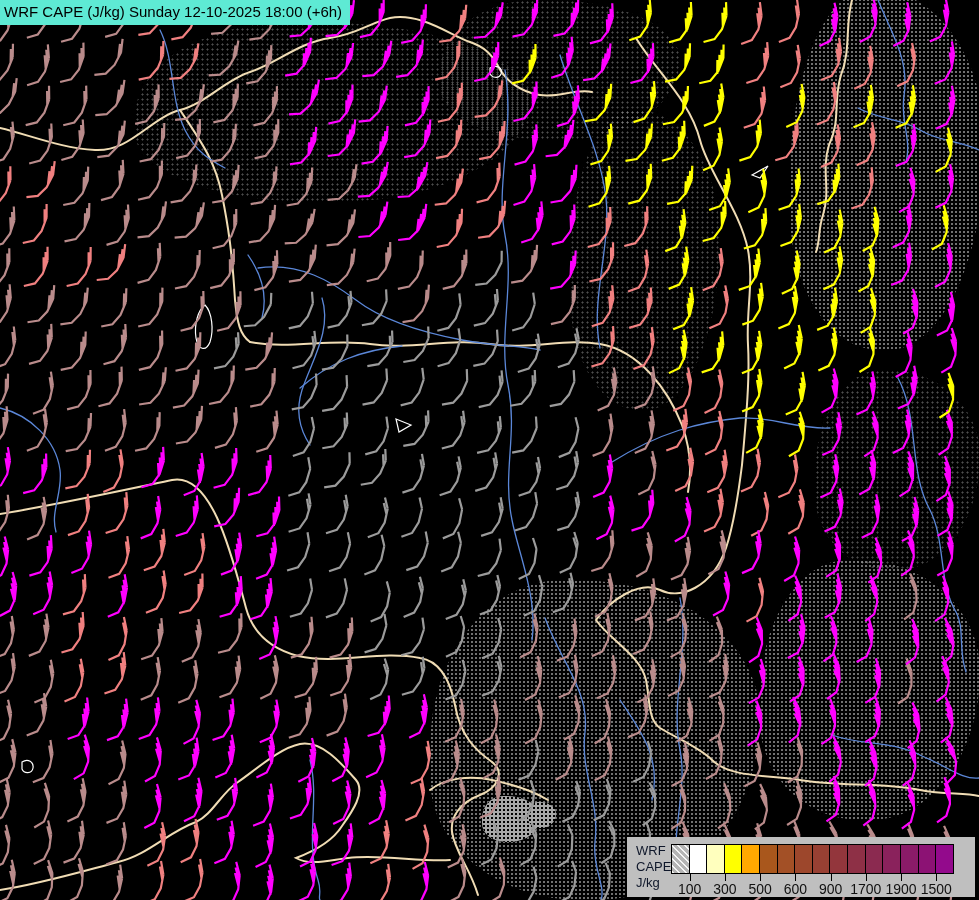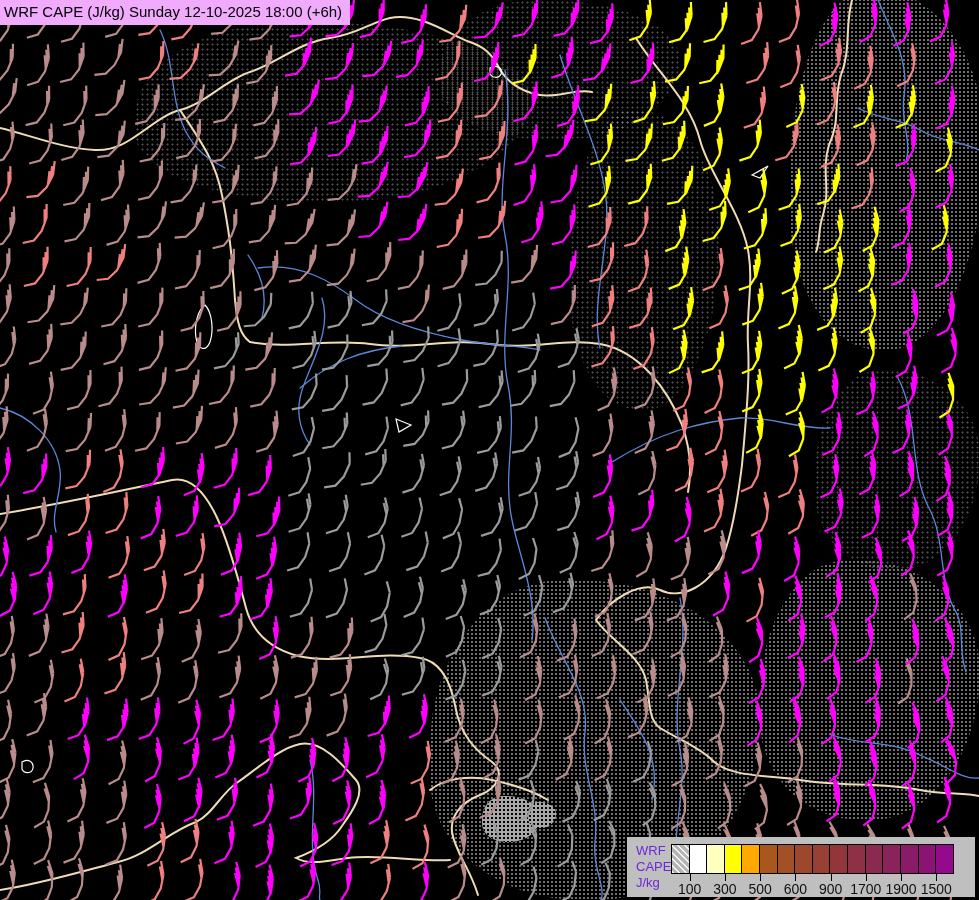--- a/index.html
+++ b/index.html
@@ -9,28 +9,28 @@
   .stipple{position:absolute;
     background-image:radial-gradient(circle, rgba(165,165,165,.95) .9px, transparent 1.15px);
     background-size:5px 5px;opacity:.5;border-radius:42% 58% 52% 48% / 55% 45% 60% 40%;}
   .stipple.dense{background-size:4px 4px;opacity:.72;}
   
   .city{position:absolute;background-color:#a8a8a8;
     background-image:radial-gradient(circle,#000 1.1px, transparent 1.3px);
     background-size:4px 4px;border-radius:38% 62% 55% 45% / 52% 48% 58% 42%;}
   #map-svg{position:absolute;left:0;top:0;z-index:2;}
   
-  #title-box{position:absolute;left:0;top:0;z-index:5;background:#f0abfc;
+  #title-box{position:absolute;left:0;top:0;z-index:5;background:#5eead4;
     padding:2px 8px 4px 4px;line-height:19px;font-size:15px;white-space:nowrap;}
   #title-box .l1{color:#000;}
   #title-box .l2{color:#2f2f2f;}
   
   #legend{position:absolute;z-index:5;left:627px;top:837px;width:348px;height:60px;
     background:#bfbfbf;}
-  #legend .lbl{position:absolute;left:9px;color:#6d28d9;font-size:13px;line-height:15px;}
+  #legend .lbl{position:absolute;left:9px;color:#0f172a;font-size:13px;line-height:15px;}
   #bar{position:absolute;left:45px;top:7px;height:30px;display:flex;}
   .cell{width:18.62px;height:30px;border:1px solid #000;margin-left:-1px;box-sizing:border-box;}
   .cell.hatch{background:repeating-linear-gradient(45deg, rgba(255,255,255,.85) 0 1.6px, rgba(120,120,120,.15) 1.6px 4.6px);}
   .tick{position:absolute;width:1px;height:7px;background:#000;top:37px;}
   .ticklbl{position:absolute;top:44px;transform:translateX(-50%);color:#111;font-size:14px;}
 </style>
 </head>
 <body>
 
 <div id="stage">

